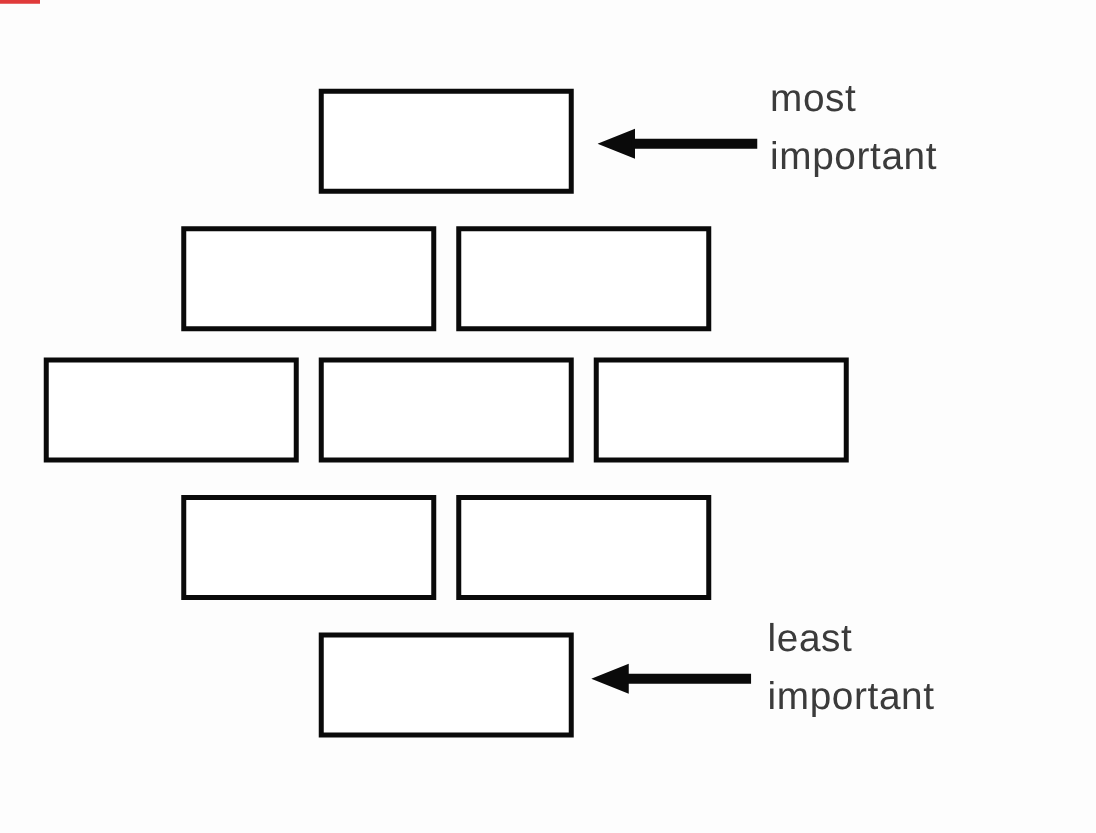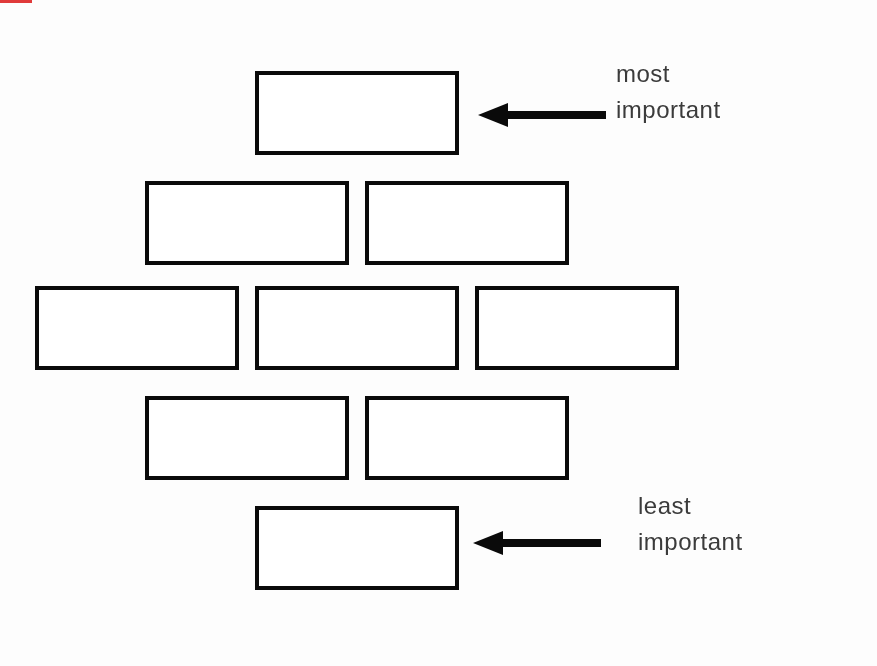--- a/index.html
+++ b/index.html
@@ -27,21 +27,21 @@
   
   .arrow {
     position: absolute;
     width: 128px;
     height: 30px;
   }
   
   .label {
     position: absolute;
     color: #3b3b3b;
-    font-size: 24px;
+    font-size: 31px;
     font-weight: 400;
     line-height: 1.48;
     letter-spacing: 0.5px;
     white-space: nowrap;
   }
   
   .corner-artifact {
     position: absolute;
     left: 0;
     top: 0;
@@ -77,18 +77,18 @@
   <svg class="arrow" style="left:473px; top:528px;" viewBox="0 0 128 30" aria-hidden="true">
     <polygon points="0,15 30,3 30,27" fill="#0a0a0a"></polygon>
     <rect x="27" y="11" width="101" height="8" fill="#0a0a0a"></rect>
   </svg>
 
   <div class="label" style="left:616px; top:56px;">
     <div>most</div>
     <div>important</div>
   </div>
 
-  <div class="label" style="left:638px; top:488px;">
+  <div class="label" style="left:614px; top:488px;">
     <div>least</div>
     <div>important</div>
   </div>
 
 </div>
 
 </body></html>

